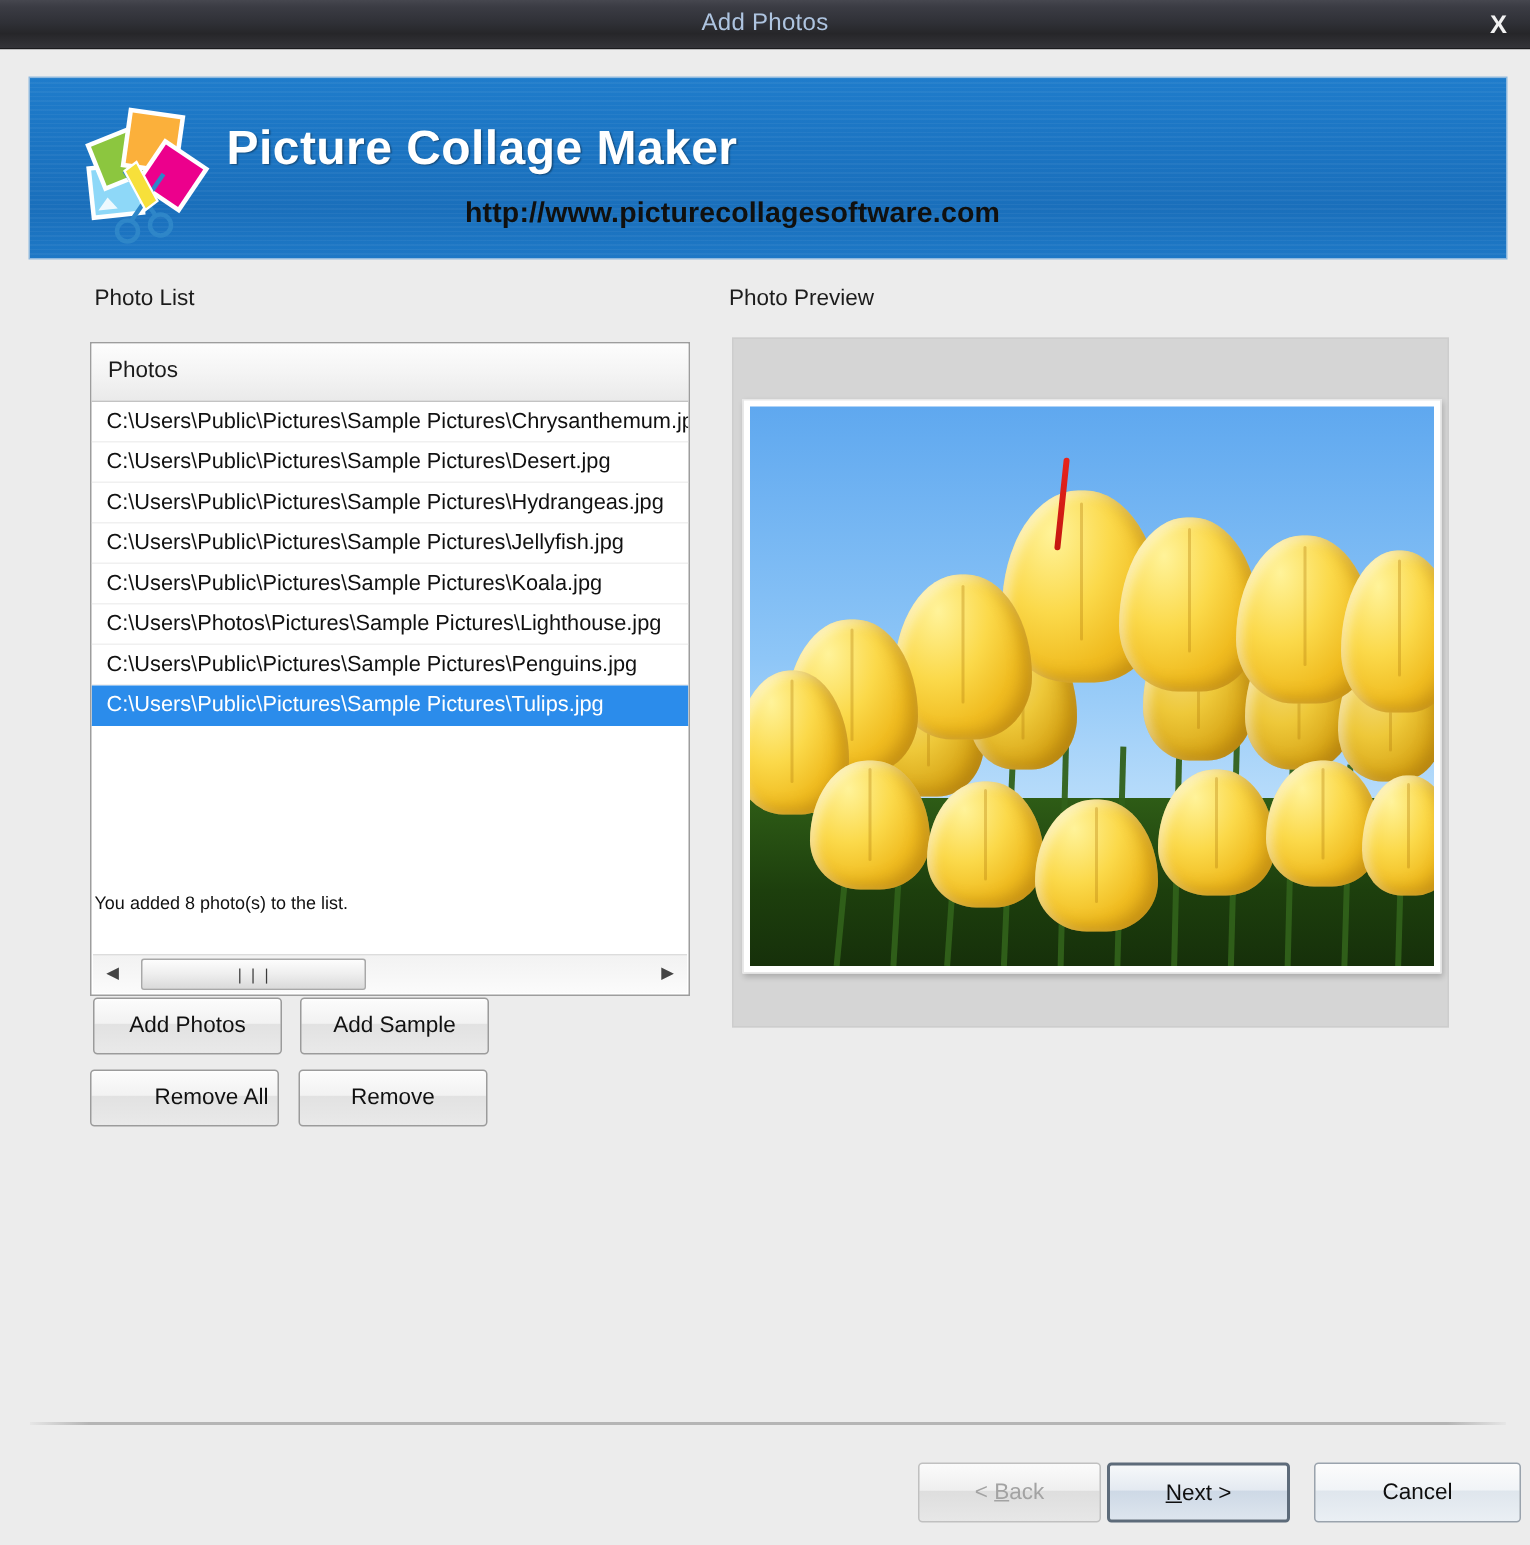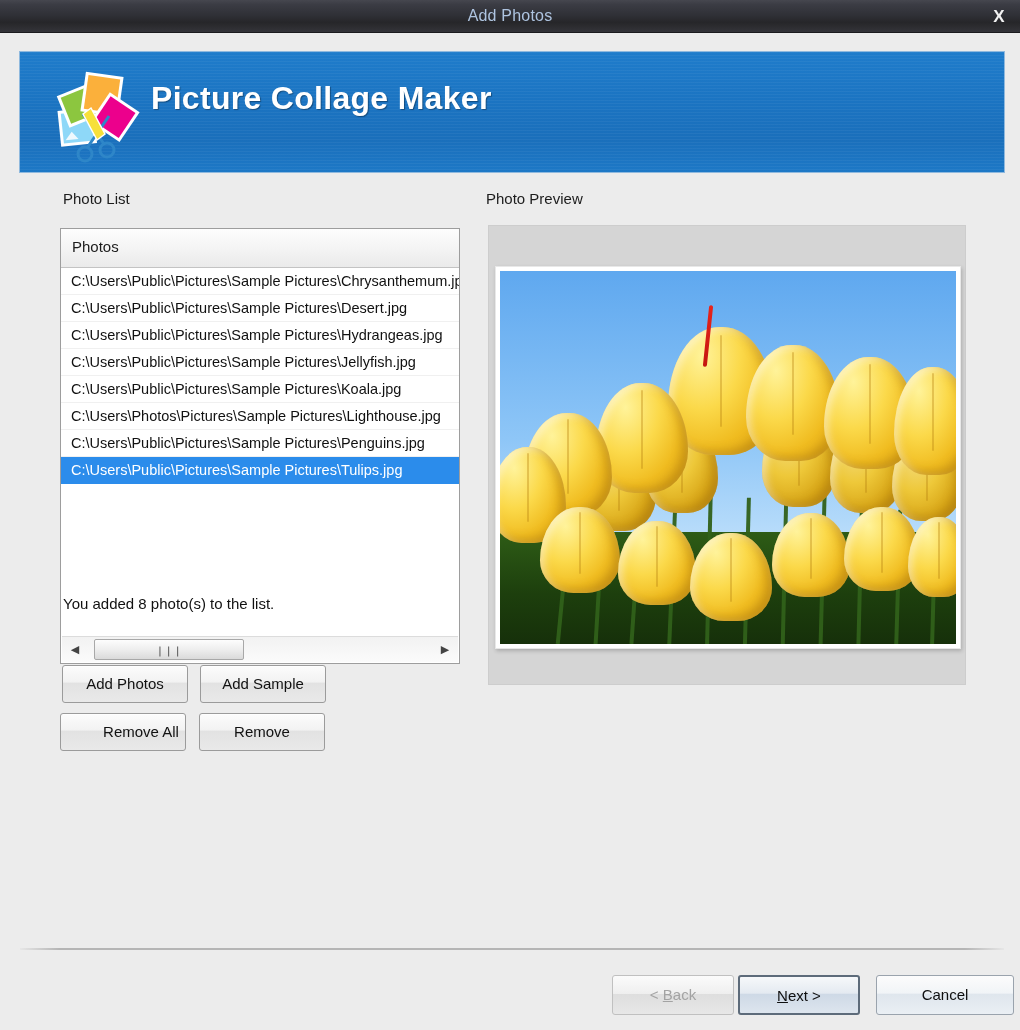--- a/index.html
+++ b/index.html
@@ -189,21 +189,21 @@
     transform: translate(-50%, -50%);
     font-size: 10px;
     color: #3b3b3b;
     letter-spacing: 0.5px;
   }
 
   
   #status-text {
     position: absolute;
     left: 63px; top: 562px;
-    font-size: 15px;
+    font-size: 12px;
     color: #111111;
   }
 
   
   .win-btn {
     position: absolute;
     background: linear-gradient(to bottom, #fcfcfc 0%, #f2f2f2 45%, #e2e2e2 47%, #e9e9e9 100%);
     border: 1px solid #9b9b9b;
     border-radius: 3px;
     box-sizing: border-box;
@@ -356,20 +356,21 @@
       <g stroke="#2e86c8" stroke-width="3" fill="none">
         <circle cx="38" cy="90" r="7"></circle>
         <circle cx="60" cy="86" r="7"></circle>
         <path d="M40 84 L62 52"></path>
         <path d="M57 80 L36 50"></path>
       </g>
       <path d="M36 50 L44 44 L58 70 L50 76 Z" fill="#f7e03a" stroke="#ffffff" stroke-width="1.5"></path>
     </svg>
 
     <div id="banner-title">Picture Collage Maker</div>
+    <div id="banner-url">http://www.picturecollagesoftware.com</div>
   </div>
 
   <div class="section-label" id="label-photo-list">Photo List</div>
   <div class="section-label" id="label-photo-preview">Photo Preview</div>
 
   <div id="photo-list">
     <div id="photo-list-header">
       <div id="photo-list-header-label">Photos</div>
     </div>
     <div id="photo-list-rows">

